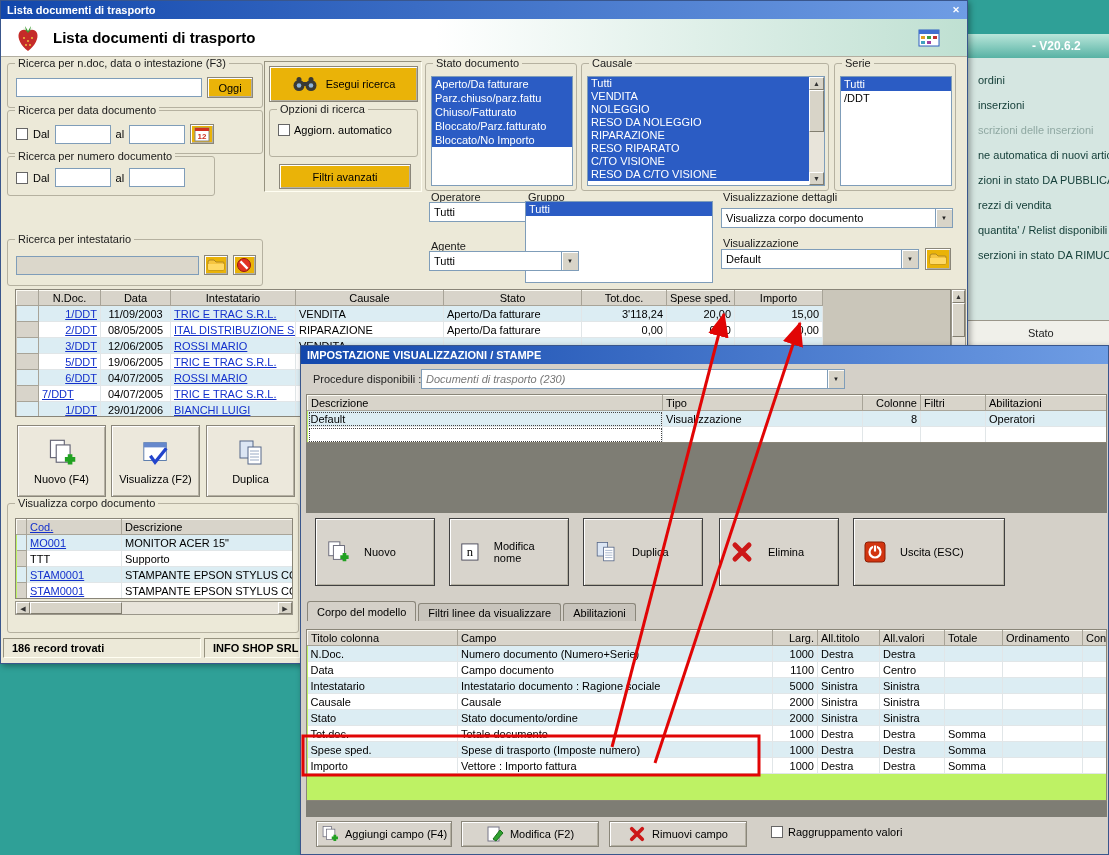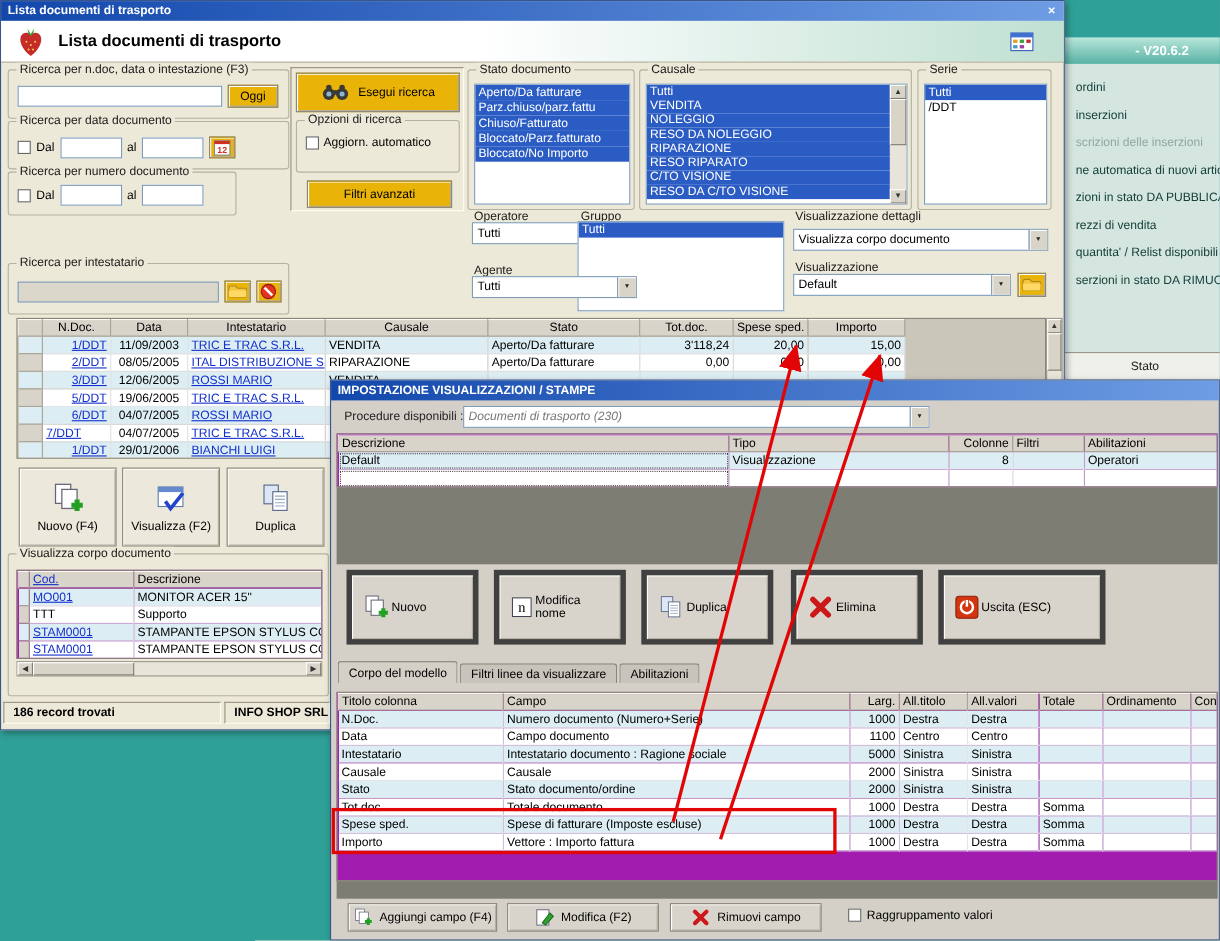--- a/index.html
+++ b/index.html
@@ -39,33 +39,33 @@
 .sbtn{height:13px;background:#d8d4c8;border:1px solid;border-color:#fff #827e70 #827e70 #fff;font-size:7px;line-height:12px;text-align:center;color:#333}
 .sthumb{background:#d8d4c8;border:1px solid;border-color:#fff #827e70 #827e70 #fff;height:34px}
 .send{position:absolute;bottom:0;left:0;right:0}
 .hscroll{position:absolute;height:14px;background:#e8e4da;border:1px solid #9a968a;display:flex;align-items:stretch}
 .hbtn{width:14px;background:#d8d4c8;border:1px solid;border-color:#fff #827e70 #827e70 #fff;font-size:7px;line-height:12px;text-align:center;color:#333}
 .hthumb{width:92px;background:#d8d4c8;border:1px solid;border-color:#fff #827e70 #827e70 #fff}
 .hfill{flex:1}
 
 
 .twrap{position:absolute;overflow:hidden;border:1px solid #898578;background:#cac6ba}
-.twrap.white{background:#a21caf}
+.twrap.white{background:#bef264}
 table.grid{border-collapse:collapse;table-layout:fixed;background:transparent;font-size:11px}
 .grid th{background:#d8d4ca;border-right:1px solid #a8a498;border-bottom:1px solid #a8a498;border-top:1px solid #fcfbf4;border-left:1px solid #fcfbf4;font-weight:normal;height:15px;padding:0 3px;white-space:nowrap;overflow:hidden}
 .grid td{height:16px;padding:0 3px;border-right:1px solid #e1e6e8;border-bottom:1px solid #e1e6e8;white-space:nowrap;overflow:hidden;background:#fff}
 .grid tr.stripe td{background:#dcedf3}
 .grid td.gutter{background:#d8d4ca;border-right:1px solid #a8a498;border-bottom:1px solid #a8a498}
 .cell-link{color:#1330cc;text-decoration:underline}
 th.hlink{color:#1330cc;text-decoration:underline}
 #views-table td:first-child{outline:1px dotted #444;outline-offset:-2px}
 
 
 .bigbtn{position:absolute;width:89px;height:72px;background:#ece8dc;border:1px solid #8a867a;box-shadow:inset 1px 1px 0 #fff,inset -1px -1px 0 #b4b0a2;display:flex;flex-direction:column;align-items:center;justify-content:center;gap:5px;text-align:center}
-.setbtn{position:absolute;height:68px;background:#d8d4cc;border:5px solid #404040;box-shadow:inset 1px 1px 0 #fff,inset -1px -1px 0 #b4b0a2;display:flex;align-items:center;gap:2px;padding:0 10px}
+.setbtn{position:absolute;height:68px;background:#d8d4cc;border:1px solid #404040;box-shadow:inset 1px 1px 0 #fff,inset -1px -1px 0 #b4b0a2;display:flex;align-items:center;gap:14px;padding:0 10px}
 .smbtn{position:absolute;height:26px;background:#d8d4cc;border:1px solid #8a867a;box-shadow:inset 1px 1px 0 #fff,inset -1px -1px 0 #b4b0a2;display:flex;align-items:center;justify-content:center;gap:6px;white-space:nowrap}
 
 
 .tabs{position:absolute;display:flex;align-items:flex-end;gap:2px}
 .tab{height:18px;line-height:18px;padding:0 9px;background:#c8c4bc;border:1px solid #8a867a;border-bottom:none;border-radius:3px 3px 0 0;white-space:nowrap}
 .tab.active{background:#d4d0c8;height:20px;line-height:20px;position:relative;z-index:2}
 
 
 .sbcell{border:1px solid;border-color:#96927f #fffef2 #fffef2 #96927f;padding:3px 8px;font-weight:bold;background:#ece9d8;white-space:nowrap;overflow:hidden}
 
@@ -662,21 +662,21 @@
             <td style="text-align: left;">Totale documento</td>
             <td style="text-align: right;">1000</td>
             <td style="text-align: left;">Destra</td>
             <td style="text-align: left;">Destra</td>
             <td style="text-align: left;">Somma</td>
             <td style="text-align: left;"></td>
             <td style="text-align: left;"></td>
           </tr>
           <tr class="stripe">
             <td style="text-align: left;">Spese sped.</td>
-            <td style="text-align: left;">Spese di fatturare (Imposte escluse)</td>
+            <td style="text-align: left;">Spese di trasporto (Imposte numero)</td>
             <td style="text-align: right;">1000</td>
             <td style="text-align: left;">Destra</td>
             <td style="text-align: left;">Destra</td>
             <td style="text-align: left;">Somma</td>
             <td style="text-align: left;"></td>
             <td style="text-align: left;"></td>
           </tr>
           <tr class="">
             <td style="text-align: left;">Importo</td>
             <td style="text-align: left;">Vettore : Importo fattura</td>

